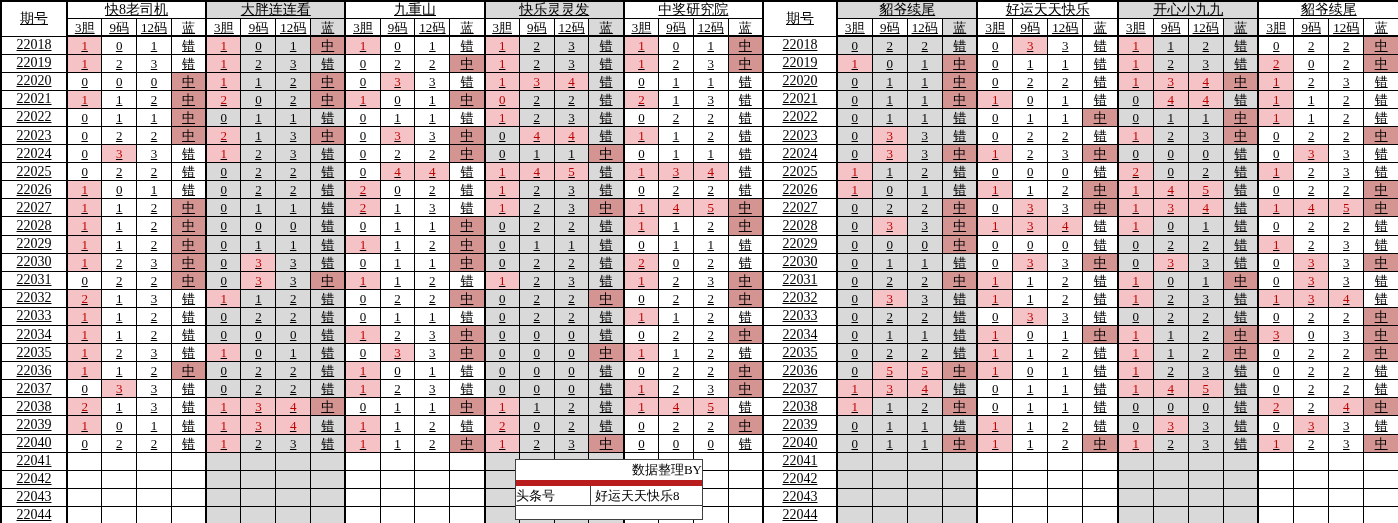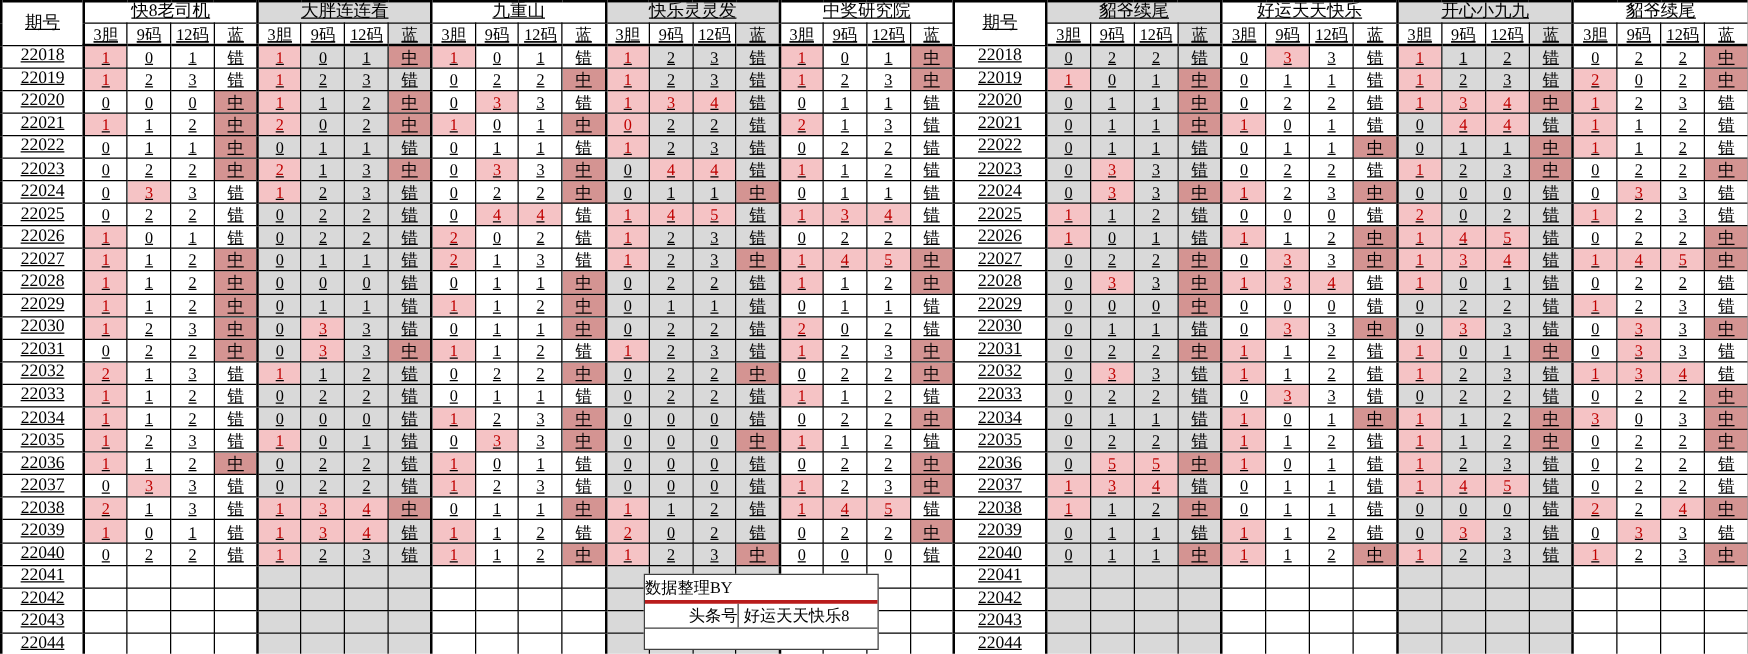--- a/index.html
+++ b/index.html
@@ -16,24 +16,24 @@
   tbody tr{height:18.1px;}
   td.period, th.period{font-size:14px;}
   .g{background:#d9d9d9;}
   .p{background:#f5c3c5;color:#c00000;}
   .h{background:#d49492;color:#000;}
   .tl{border-left:2px solid #000;}
   .tr2{border-right:2px solid #000;}
   #infobox{position:absolute;left:515px;top:459px;width:188px;height:61px;
            background:#fff;border:1px solid #404040;box-sizing:border-box;
            font-size:13px;color:#000;}
-  #infobox .ib-title{height:20px;line-height:20px;text-align:left;border-bottom:3px solid #b91c1c;}
+  #infobox .ib-title{height:20px;line-height:20px;text-align:right;border-bottom:6px solid #b91c1c;}
   #infobox .ib-row{display:flex;height:19px;line-height:19px;}
   #infobox .ib-row.mid{border-bottom:1px solid #404040;}
-  #infobox .ib-label{width:74px;border-right:1px solid #404040;text-align:right;}
+  #infobox .ib-label{width:74px;border-right:1px solid #404040;text-align:left;}
   #infobox .ib-value{flex:1;padding-left:4px;text-align:left;}
 </style>
 </head>
 <body>
 
 <div id="canvas">
   <table id="grid">
     <colgroup id="cols">
         <col style="width: 66px;">
         <col style="width: 34.8px;">

